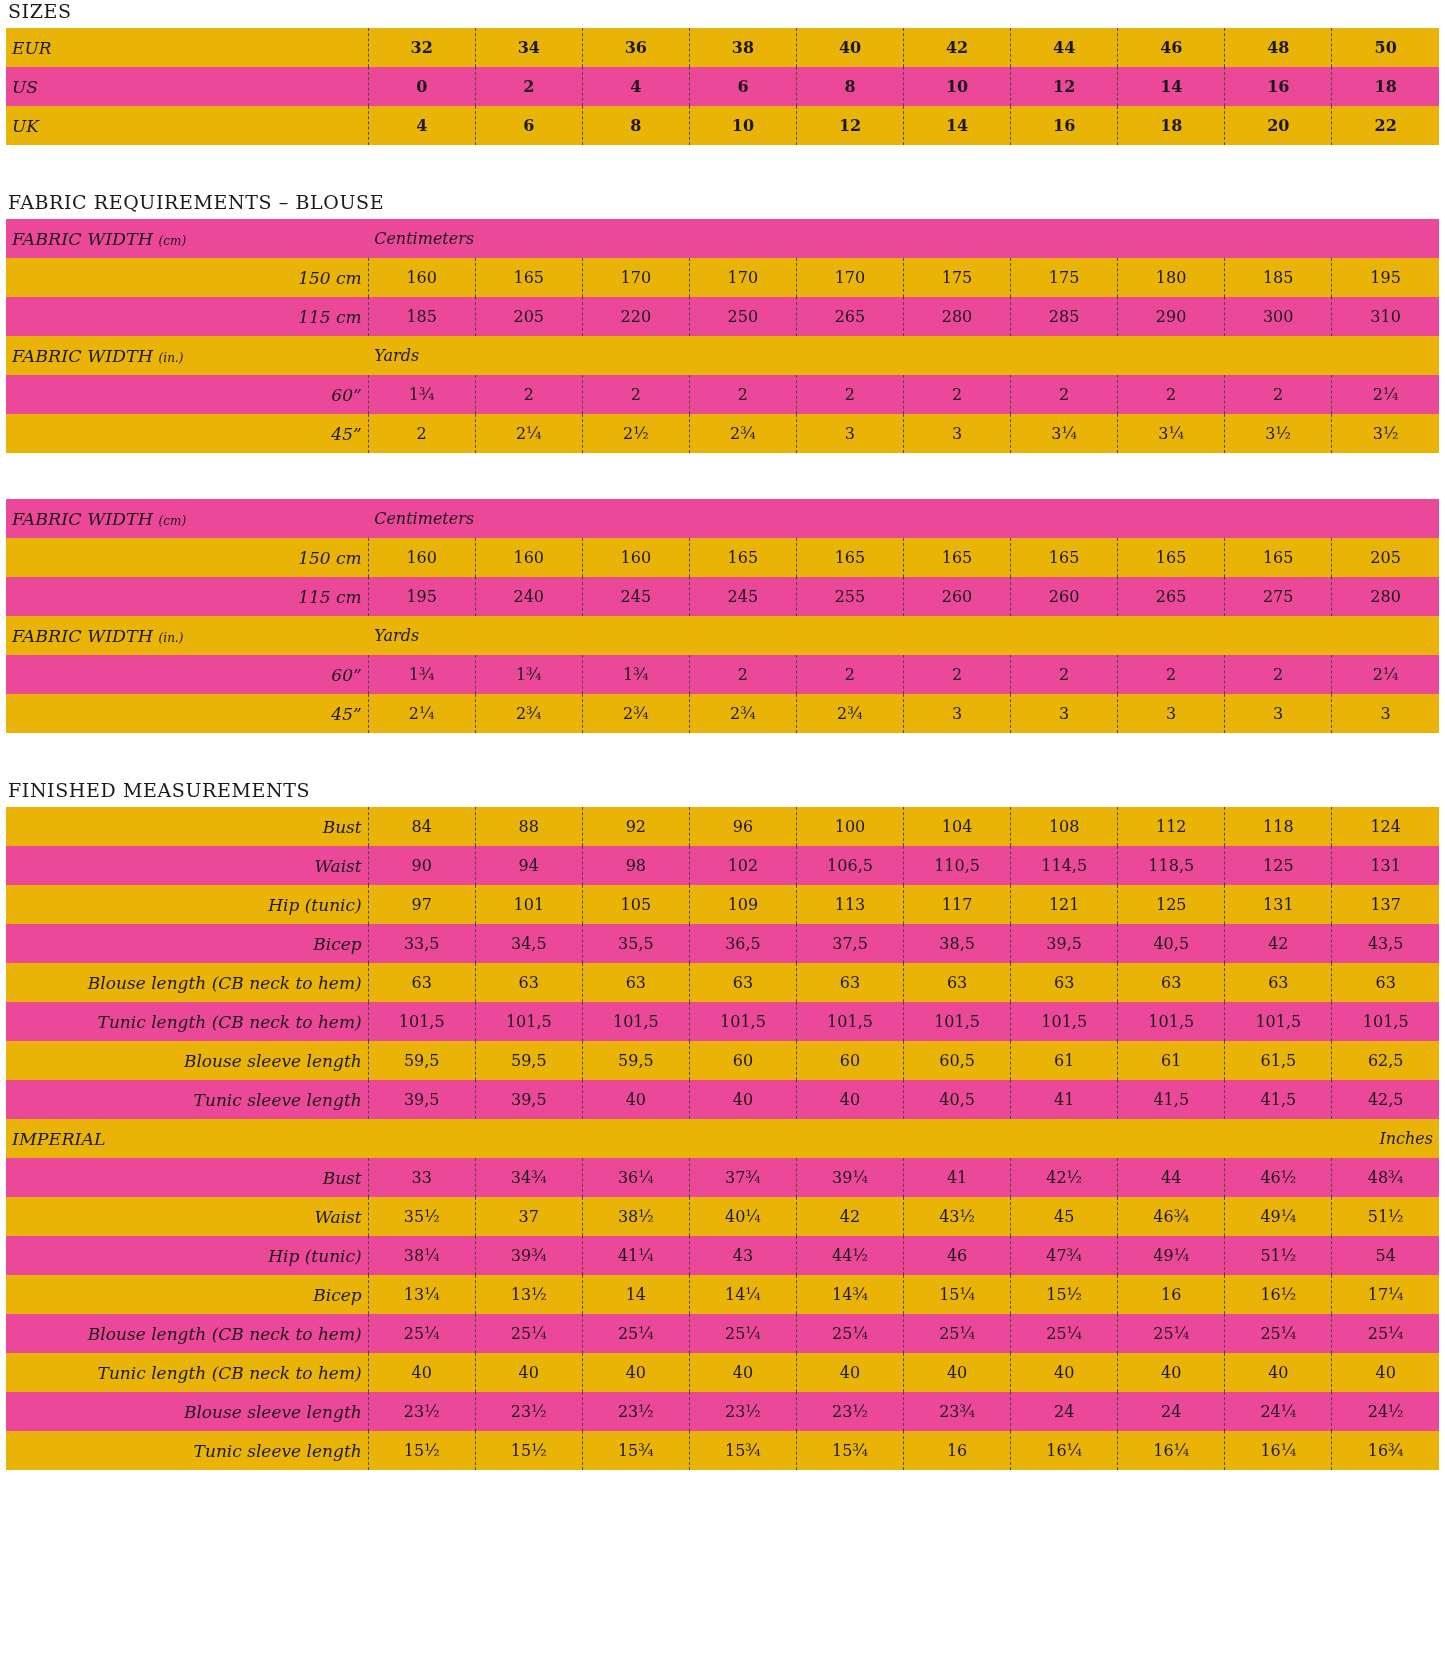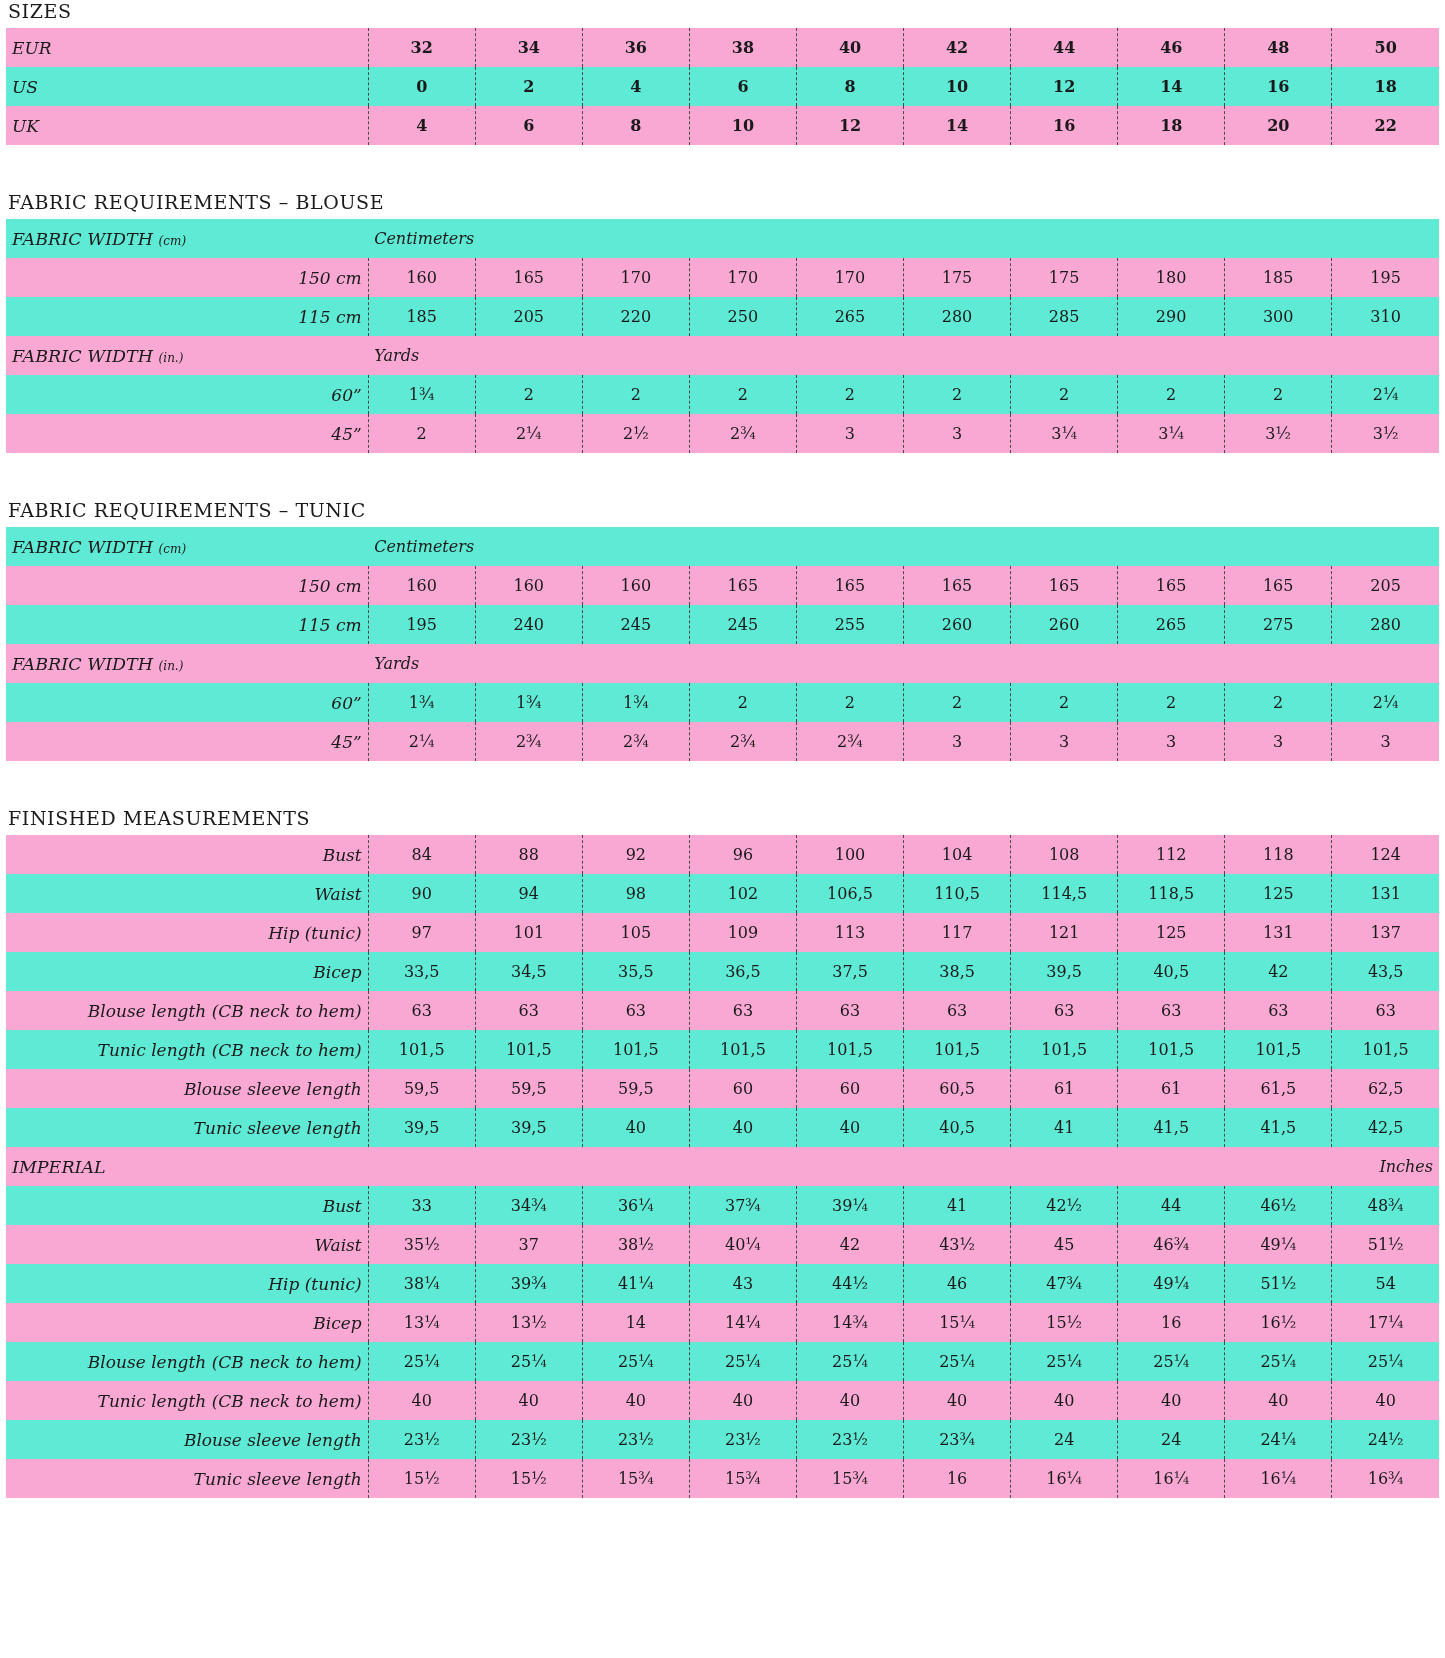--- a/index.html
+++ b/index.html
@@ -58,22 +58,22 @@
     padding-left: 8px;
   }
   td.val {
     text-align: center;
     font-size: 16px;
     border-left: 1px dashed #4a4a4a;
   }
   td.val.noline {
     border-left: none;
   }
-  .shaded { background: #f9a8d4; }
-  .plain { background: #5eead4; }
+  .shaded { background: #eab308; }
+  .plain { background: #ec4899; }
 
   tr.sizes-head td {
     font-style: italic;
   }
   tr.sizes-head td.val {
     font-weight: bold;
     font-style: normal;
   }
   td.headlabel {
     font-style: italic;
@@ -206,21 +206,20 @@
         <td class="val">3¼</td>
         <td class="val">3¼</td>
         <td class="val">3½</td>
         <td class="val">3½</td>
       </tr>
     </tbody>
   </table>
 
   <div class="spacer-lg"></div>
 
-  <div class="section-title">FABRIC REQUIREMENTS – TUNIC</div>
   <table class="grid">
     <colgroup>
       <col style="width:345px">
       <col span="10" style="width:102px">
     </colgroup>
     <tbody>
       <tr class="plain">
         <td class="headlabel"><span>FABRIC WIDTH</span> <span class="sm">(cm)</span></td>
         <td class="unit val noline" colspan="10" style="text-align:left">Centimeters</td>
       </tr>

